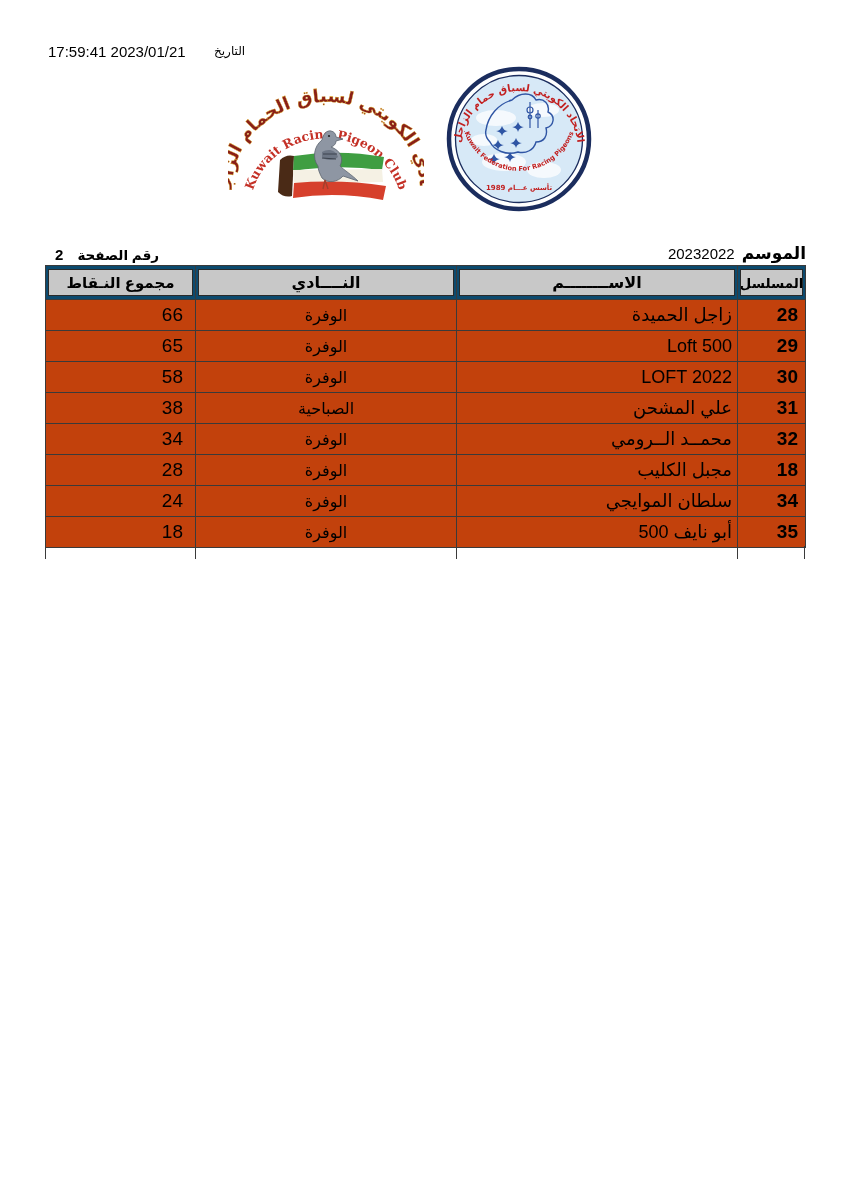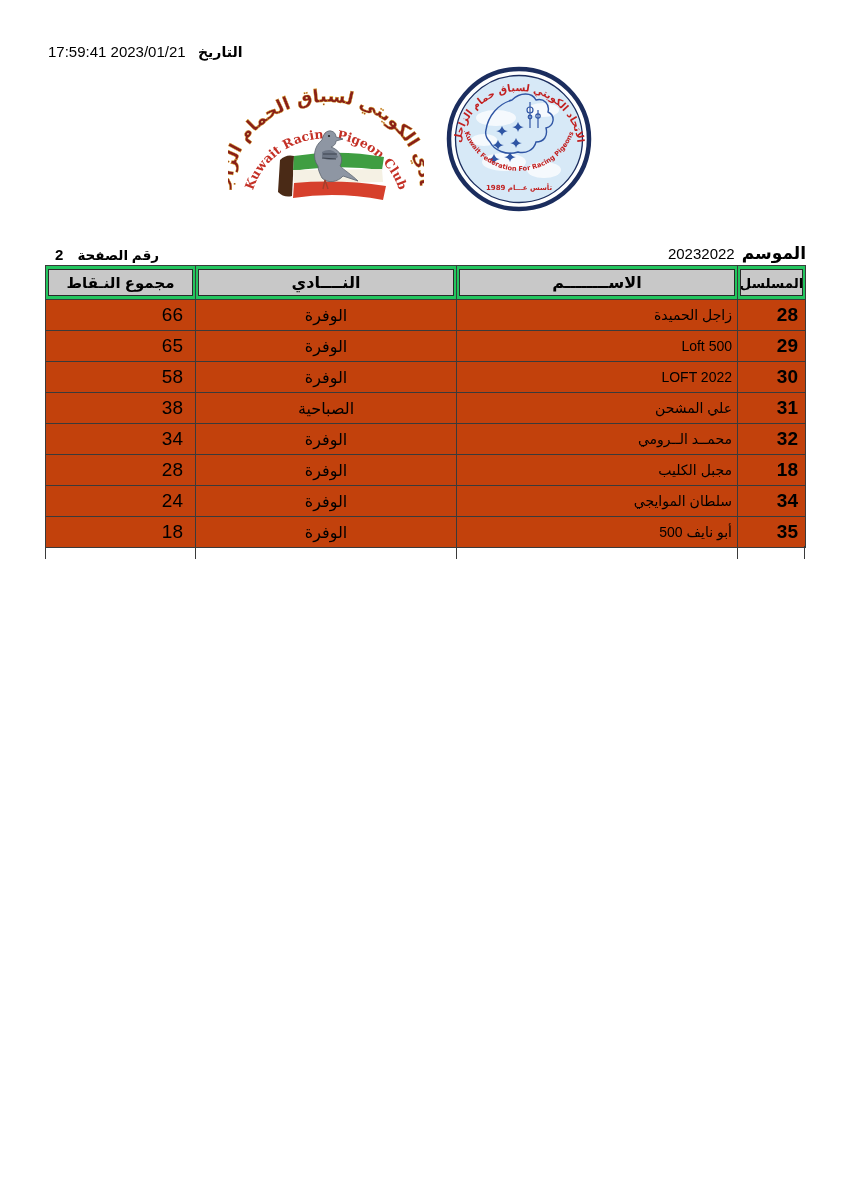--- a/index.html
+++ b/index.html
@@ -3,21 +3,21 @@
 <meta charset="utf-8">
 <style>
   html,body { margin:0; padding:0; background:#fff; }
   .page {
     position:relative; width:848px; height:1180px; background:#ffffff;
     font-family:"Liberation Sans","DejaVu Sans",sans-serif; color:#000;
     overflow:hidden;
   }
   
   .date-value { position:absolute; left:48px; top:43px; font-size:15px; direction:ltr; }
-  .date-label { position:absolute; left:198px; top:44px; font-size:14px; font-weight:bold; direction:rtl; }
+  .date-label { position:absolute; left:214px; top:44px; font-size:12px; font-weight:normal; direction:rtl; }
 
   
   .club-logo { position:absolute; left:228px; top:70px; width:196px; height:138px; }
   .federation-logo { position:absolute; left:446px; top:66px; width:146px; height:146px; }
 
   
   .report-title { position:absolute; left:0; right:0; top:224px; text-align:center;
     font-size:21px; font-weight:bold; direction:rtl; }
   .season { position:absolute; right:42px; top:243px; display:flex; direction:rtl;
     gap:7px; align-items:baseline; }
@@ -25,29 +25,29 @@
   .season .value { font-size:15px; }
   .pagenum { position:absolute; left:55px; top:246px; width:104px; display:flex;
     direction:rtl; justify-content:space-between; align-items:baseline; font-weight:bold; }
   .pagenum .label { font-size:13.5px;text-align:center; }
   .pagenum .value { font-size:15px; }
 
   
   .results-table { position:absolute; left:45px; top:265px; width:760px;
     border-collapse:collapse; direction:rtl; table-layout:fixed; }
   .results-table th, .results-table td { border:1px solid #3a3a3a; }
-  .results-table th { padding:0; height:32px; background:#22c55e; }
+  .results-table th { padding:0; height:32px; background:#0c4a6e; }
   .hdr { margin:3px 2px; height:25px; background:#c8c8c8; border:1px solid #2a2a2a;
     display:flex; align-items:center; justify-content:center; font-weight:bold;
     font-size:16px; white-space:nowrap; overflow:hidden; }
   th.col-serial .hdr { font-size:13.5px; }
   th.col-points .hdr { font-size:15px; }
   .results-table td { height:30px; padding:0 6px; white-space:nowrap; overflow:hidden; background:#c2410c; }
   td.col-serial { font-weight:bold; font-size:19px; text-align:right; padding-right:7px; padding-left:2px; }
-  td.col-name   { font-size:14px; text-align:right; padding-right:5px; }
+  td.col-name   { font-size:18px; text-align:right; padding-right:5px; }
   td.col-club   { font-size:16px; text-align:center; }
   td.col-points { font-size:19px; text-align:right; padding-right:12px; }
 
   .stub { position:absolute; top:546px; width:1px; height:13px; background:#3a3a3a; }
 </style>
 </head>
 <body>
 
 <div class="page">
 

